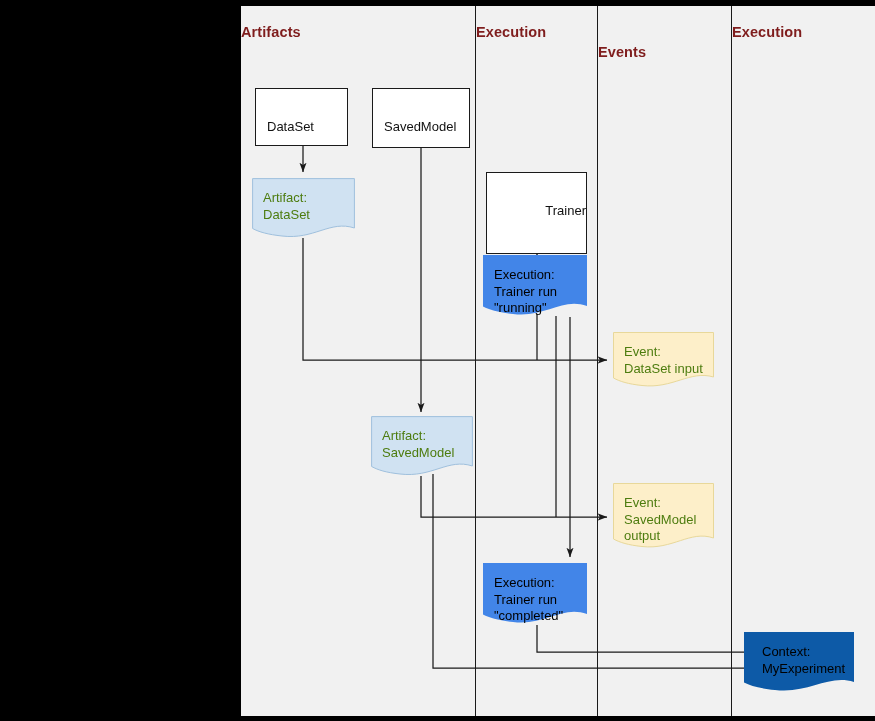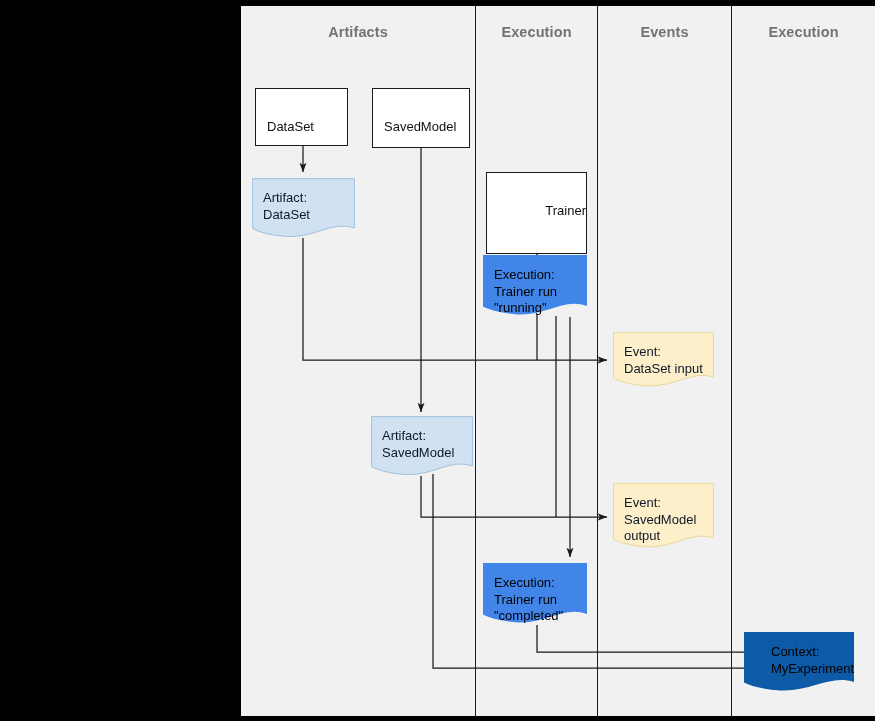--- a/index.html
+++ b/index.html
@@ -11,24 +11,24 @@
   }
   #canvas{position:absolute;left:0;top:0;width:875px;height:721px;}
   #diagram{
     position:absolute;left:241px;top:6px;
     width:634px;height:710px;
     background:#f1f1f1;
   }
   .col-divider{position:absolute;top:0;width:1px;background:#1a1a1a;}
   .col-head{
     position:absolute;top:18px;
-    text-align:center;
+    text-align:left;
     font-weight:bold;
     font-size:14.5px;
-    color:#737373;
+    color:#7f1d1d;
     letter-spacing:0.1px;
   }
   .node{
     position:absolute;
     box-sizing:border-box;
     font-size:13px;
     line-height:16.5px;
     color:#111111;
     padding:13px 0 0 11px;
     white-space:pre-line;
@@ -44,38 +44,38 @@
   }
   .doc-wrap{position:absolute;}
   .doc-wrap svg{position:absolute;left:0;top:0;display:block;}
   .doc-label{
     position:absolute;
     font-size:13px;line-height:16.5px;
     padding:12px 0 0 11px;
     box-sizing:border-box;
     white-space:pre-line;
   }
-  .lbl-dark{color:#0f172a;}
+  .lbl-dark{color:#4d7c0f;}
   .lbl-light{color:#000000;}
   #wires{position:absolute;left:0;top:0;width:634px;height:710px;pointer-events:none;}
 </style>
 </head>
 <body>
 
 <div id="canvas">
 
   <div id="diagram">
 
     <div class="col-divider" style="left:234px;height:710px;"></div>
     <div class="col-divider" style="left:356px;height:710px;"></div>
     <div class="col-divider" style="left:490px;height:710px;"></div>
 
     <div class="col-head" style="left:0px;width:234px;">Artifacts</div>
     <div class="col-head" style="left:235px;width:121px;">Execution</div>
-    <div class="col-head" style="left:357px;width:133px;">Events</div>
+    <div class="col-head" style="left:357px;width:133px;margin-top:20px;">Events</div>
     <div class="col-head" style="left:491px;width:143px;">Execution</div>
 
     <svg id="wires" viewBox="0 0 634 710" width="634" height="710">
       <defs>
         <marker id="ah" markerWidth="9" markerHeight="9" refX="7.4" refY="3.1" orient="auto" markerUnits="strokeWidth">
           <path d="M0,0.3 L7.6,3.1 L0,5.9 L1.7,3.1 Z" fill="#1a1a1a"></path>
         </marker>
       </defs>
       <g stroke="#1a1a1a" stroke-width="1.25" fill="none">
 
@@ -168,18 +168,18 @@
       </svg>
       <div class="doc-label lbl-dark" style="left:0;top:0;width:101px;">Event:
 SavedModel
 output</div>
     </div>
 
     <div class="doc-wrap" style="left:503px;top:626px;width:110px;height:62px;">
       <svg width="110" height="62" viewBox="0 0 110 62">
         <path d="M0,0 H110 V50 C84,42 65,62 31,58 C16,56.5 7,54 0,50.5 Z" fill="#0d5aa7" stroke="none"></path>
       </svg>
-      <div class="doc-label lbl-light" style="left:16px;top:0;width:98px;">Context:
+      <div class="doc-label lbl-light" style="left:7px;top:0;width:98px;">Context:
 MyExperiment</div>
     </div>
 
   </div>
 </div>
 
 </body></html>

